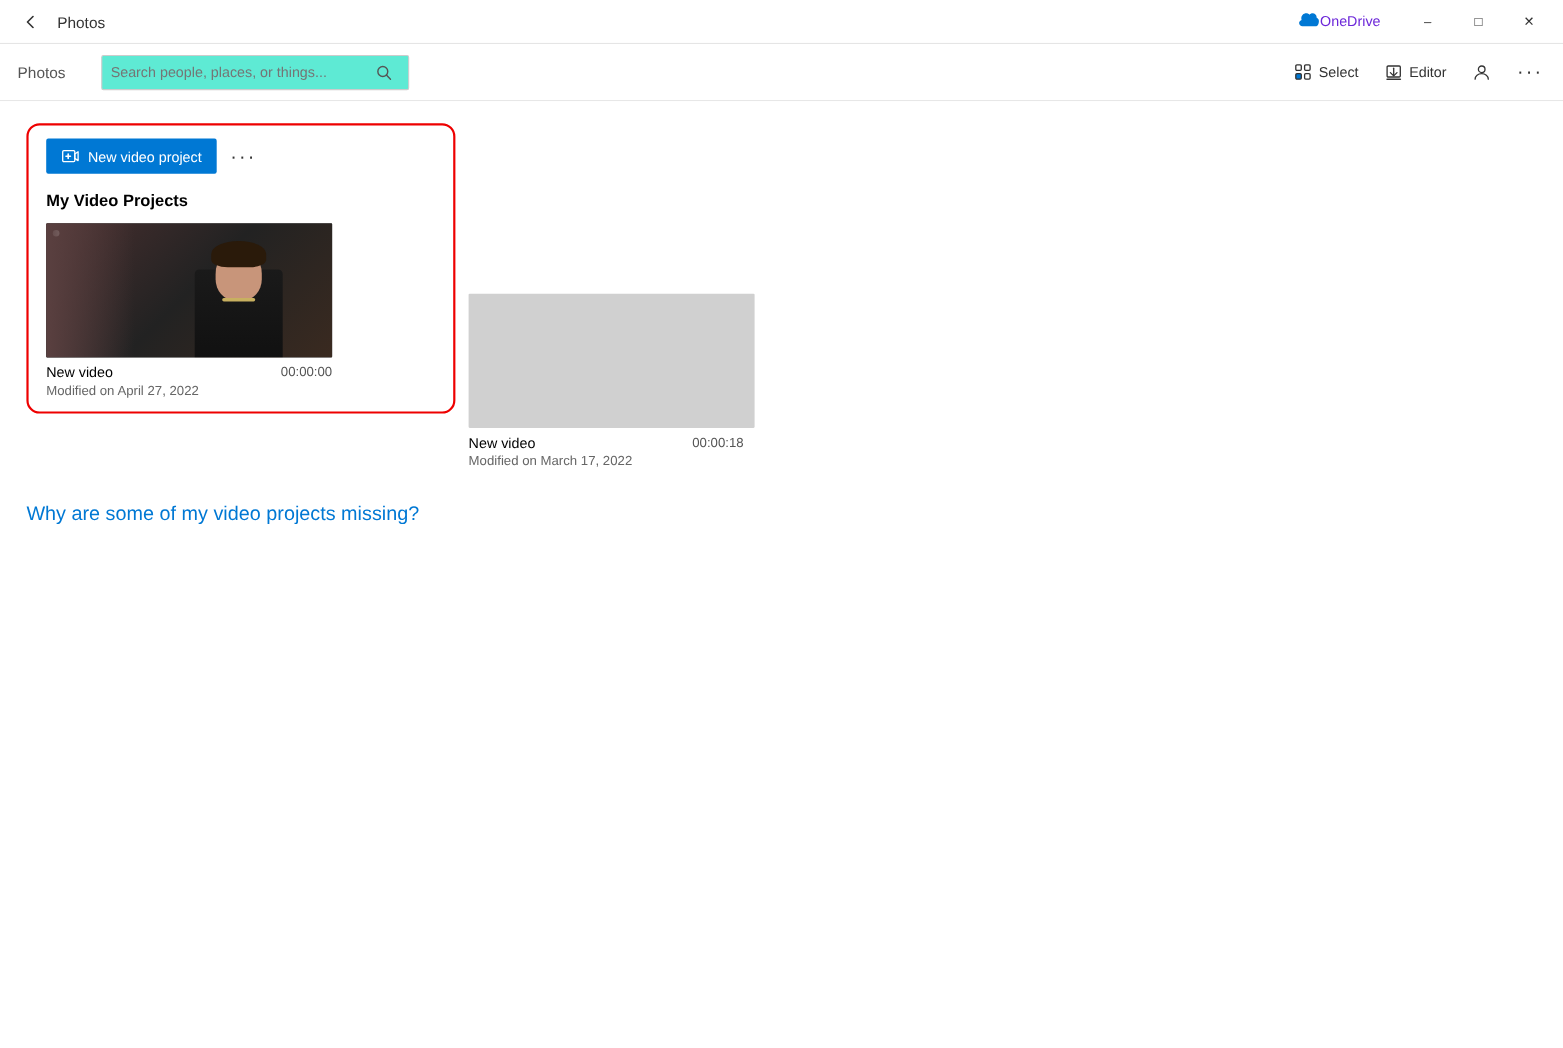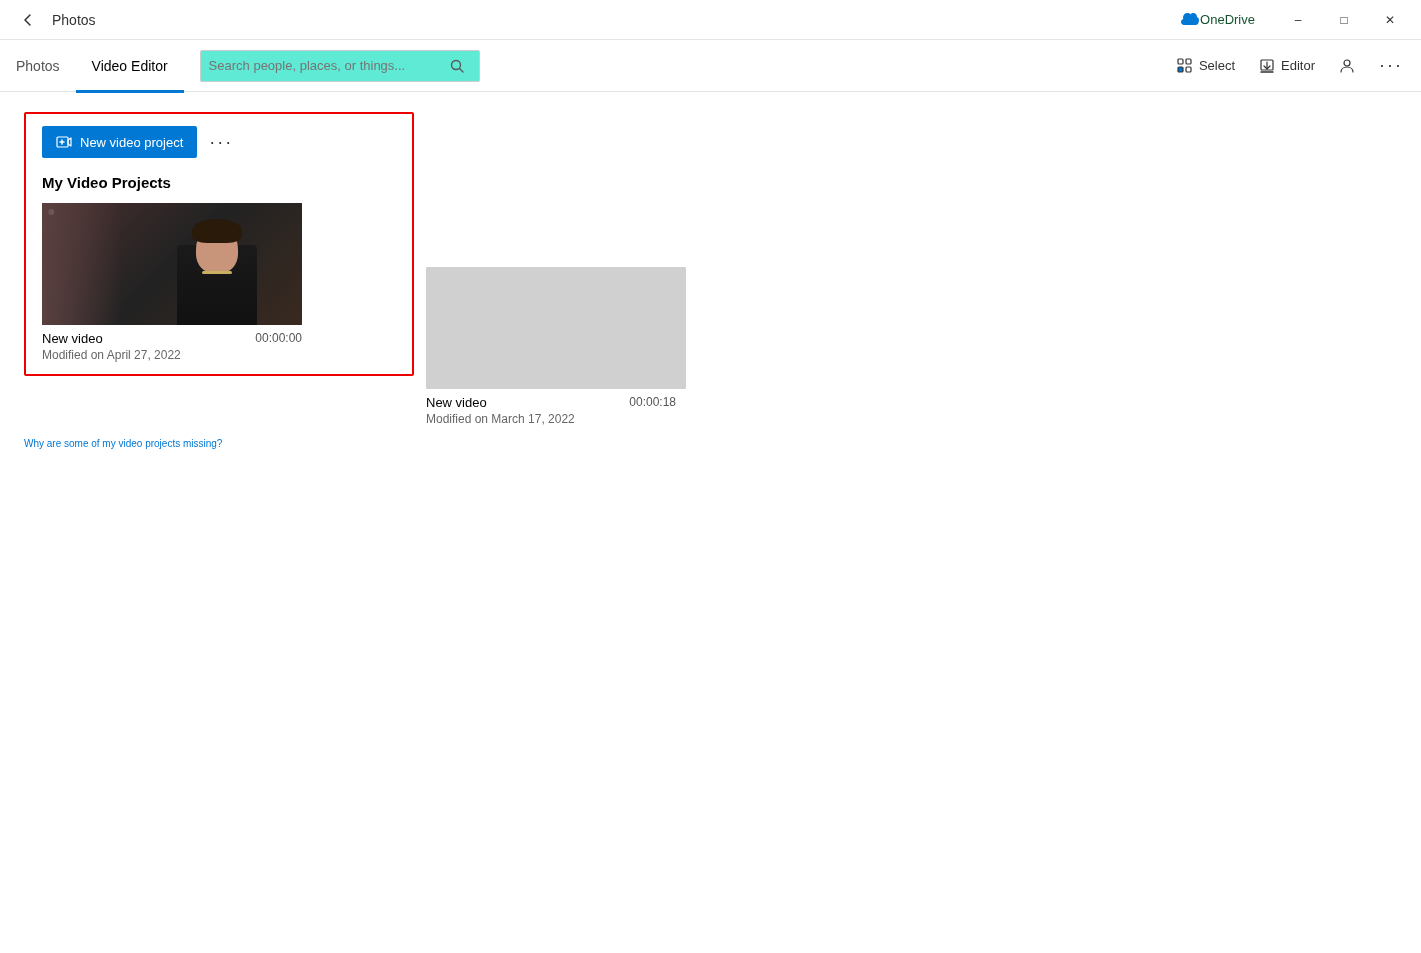--- a/index.html
+++ b/index.html
@@ -118,21 +118,21 @@
     .page-title {
       font-size: 22px;
       font-weight: 400;
       color: #000;
       margin-bottom: 20px;
     }
 
     
     .project-toolbar-area {
       border: 2px solid #e00;
-      border-radius: 2px;
+      border-radius: 12px;
       padding: 12px 16px;
       display: inline-block;
       width: 390px;
       background: #fff;
     }
     .toolbar-top {
       display: flex;
       align-items: center;
       gap: 12px;
       margin-bottom: 16px;
@@ -243,34 +243,34 @@
       cursor: pointer;
     }
     .projects-row {
       display: flex;
       gap: 0;
       align-items: flex-start;
     }
 
     .missing-link {
       color: #0078d4;
-      font-size: 10px;
+      font-size: 18px;
       text-decoration: none;
       cursor: pointer;
-      margin-top: 12px;
+      margin-top: 31px;
       display: inline-block;
     }
 
     
     .onedrive-area {
       display: flex;
       align-items: center;
       gap: 0;
       font-size: 13px;
-      color: #14532d;
+      color: #6d28d9;
       margin-right: 20px;
     }
     .onedrive-icon {
       font-size: 16px;
       color: #0078d4;
     }
   </style>
 </head>
 <body>
 
@@ -295,23 +295,20 @@
   <div class="titlebar-controls">
     <div class="titlebar-btn">–</div>
     <div class="titlebar-btn">□</div>
     <div class="titlebar-btn close">✕</div>
   </div>
 </div>
 
 <div class="navbar">
   <div class="nav-tab">
     <span>Photos</span>
-  </div>
-  <div class="nav-tab active">
-    <span>Video Editor</span>
   </div>
 
   <div class="nav-search">
     <input type="text" placeholder="Search people, places, or things..." style="">
     <div class="nav-search-icon">
       <svg width="14" height="14" viewBox="0 0 14 14" fill="none">
         <circle cx="6" cy="6" r="4.5" stroke="#555" stroke-width="1.3"></circle>
         <line x1="9.5" y1="9.5" x2="13" y2="13" stroke="#555" stroke-width="1.3" stroke-linecap="round"></line>
       </svg>
     </div>

